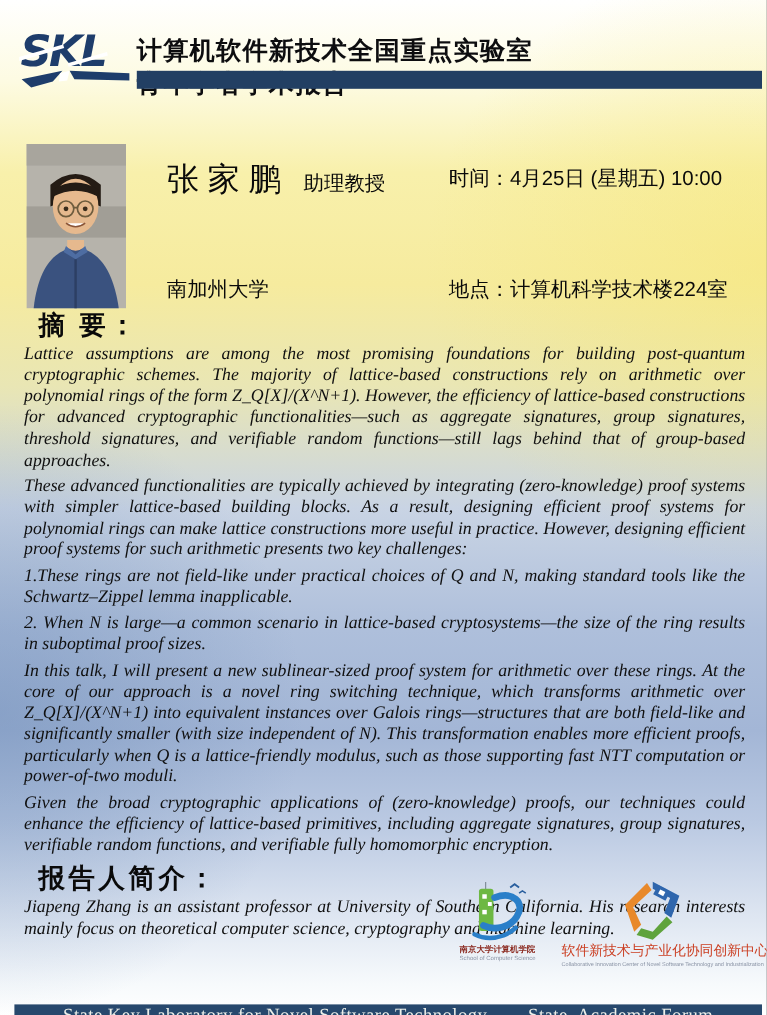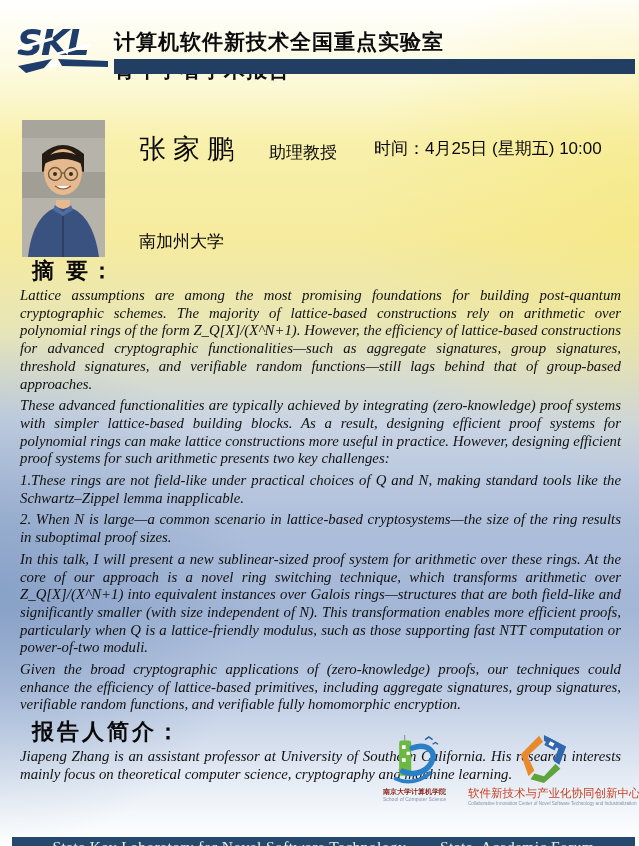--- a/index.html
+++ b/index.html
@@ -17,21 +17,21 @@
     position:absolute; left:114px; top:28px; width:518px;
     display:flex; justify-content:space-between; align-items:flex-start;
     font-weight:bold; font-size:21px; color:#0d0d0f; letter-spacing:1px; white-space:nowrap;flex-direction:column;
   }
   .header-bar{ position:absolute; left:114px; top:59px; width:521px; height:15px; background:#223f63; }
   .main-title{
     position:absolute; left:0; top:84px; width:100%; text-align:center;
     font-size:22.5px; color:#0a0a0a; font-weight:normal; letter-spacing:0.2px;
   }
   .photo{ position:absolute; left:22px; top:120px; width:83px; height:137px; }
-  .name-row{ position:absolute; left:139px; top:131px; display:flex; align-items:baseline; gap:28px; white-space:nowrap; }
+  .name-row{ position:absolute; left:139px; top:131px; display:flex; align-items:baseline; gap:12px; white-space:nowrap; }
   .speaker-name{ font-family:"Liberation Serif", serif; font-size:27px; letter-spacing:7px; color:#0a0a0a; }
   .speaker-title{ font-size:17px; color:#0a0a0a; }
   .affiliation{ position:absolute; left:139px; top:230px; font-size:17px; }
   .time-row{ position:absolute; left:374px; top:137px; font-size:17px; white-space:nowrap; }
   .loc-row{ position:absolute; left:374px; top:230px; font-size:17px; white-space:nowrap; }
   .content{ position:absolute; left:20px; top:258px; width:601px; }
   .sec-heading{ font-size:22px; font-weight:bold; letter-spacing:3px; color:#0a0a0a; line-height:26px; margin-bottom:3px;margin-left:12px; }
   .content p{
     font-family:"Liberation Serif", serif; font-size:14.8px; line-height:17.7px;
     text-align:justify; color:#101010; margin-bottom:4px;font-style:italic;
@@ -93,20 +93,21 @@
     <path d="M33,85 L41,92 L49,85 L51,90 L41,96 L31,90 Z" fill="#4e6da2"></path>
     <line x1="41" y1="96" x2="41" y2="137" stroke="#2c3f63" stroke-width="2"></line>
   </svg>
 
   <div class="name-row">
     <span class="speaker-name">张家鹏</span>
     <span class="speaker-title">助理教授</span>
   </div>
   <div class="time-row">时间：4月25日 (星期五)  10:00</div>
   <div class="affiliation">南加州大学</div>
+  <div class="loc-row">地点：计算机科学技术楼224室</div>
 
   <div class="content">
     <div class="sec-heading">摘 要：</div>
     <p>Lattice assumptions are among the most promising foundations for building post-quantum cryptographic schemes. The majority of lattice-based constructions rely on arithmetic over polynomial rings of the form Z_Q[X]/(X^N+1). However, the efficiency of lattice-based constructions for advanced cryptographic functionalities—such as aggregate signatures, group signatures, threshold signatures, and verifiable random functions—still lags behind that of group-based approaches.</p>
     <p>These advanced functionalities are typically achieved by integrating (zero-knowledge) proof systems with simpler lattice-based building blocks. As a result, designing efficient proof systems for polynomial rings can make lattice constructions more useful in practice. However, designing efficient proof systems for such arithmetic presents two key challenges:</p>
     <p>1.These rings are not field-like under practical choices of Q and N, making standard tools like the Schwartz–Zippel lemma inapplicable.</p>
     <p>2. When N is large—a common scenario in lattice-based cryptosystems—the size of the ring results in suboptimal proof sizes.</p>
     <p>In this talk, I will present a new sublinear-sized proof system for arithmetic over these rings. At the core of our approach is a novel ring switching technique, which transforms arithmetic over Z_Q[X]/(X^N+1) into equivalent instances over Galois rings—structures that are both field-like and significantly smaller (with size independent of N). This transformation enables more efficient proofs, particularly when Q is a lattice-friendly modulus, such as those supporting fast NTT computation or power-of-two moduli.</p>
     <p>Given the broad cryptographic applications of (zero-knowledge) proofs, our techniques could enhance the efficiency of lattice-based primitives, including aggregate signatures, group signatures, verifiable random functions, and verifiable fully homomorphic encryption.</p>
     <div class="sec-heading bio-heading">报告人简介：</div>

